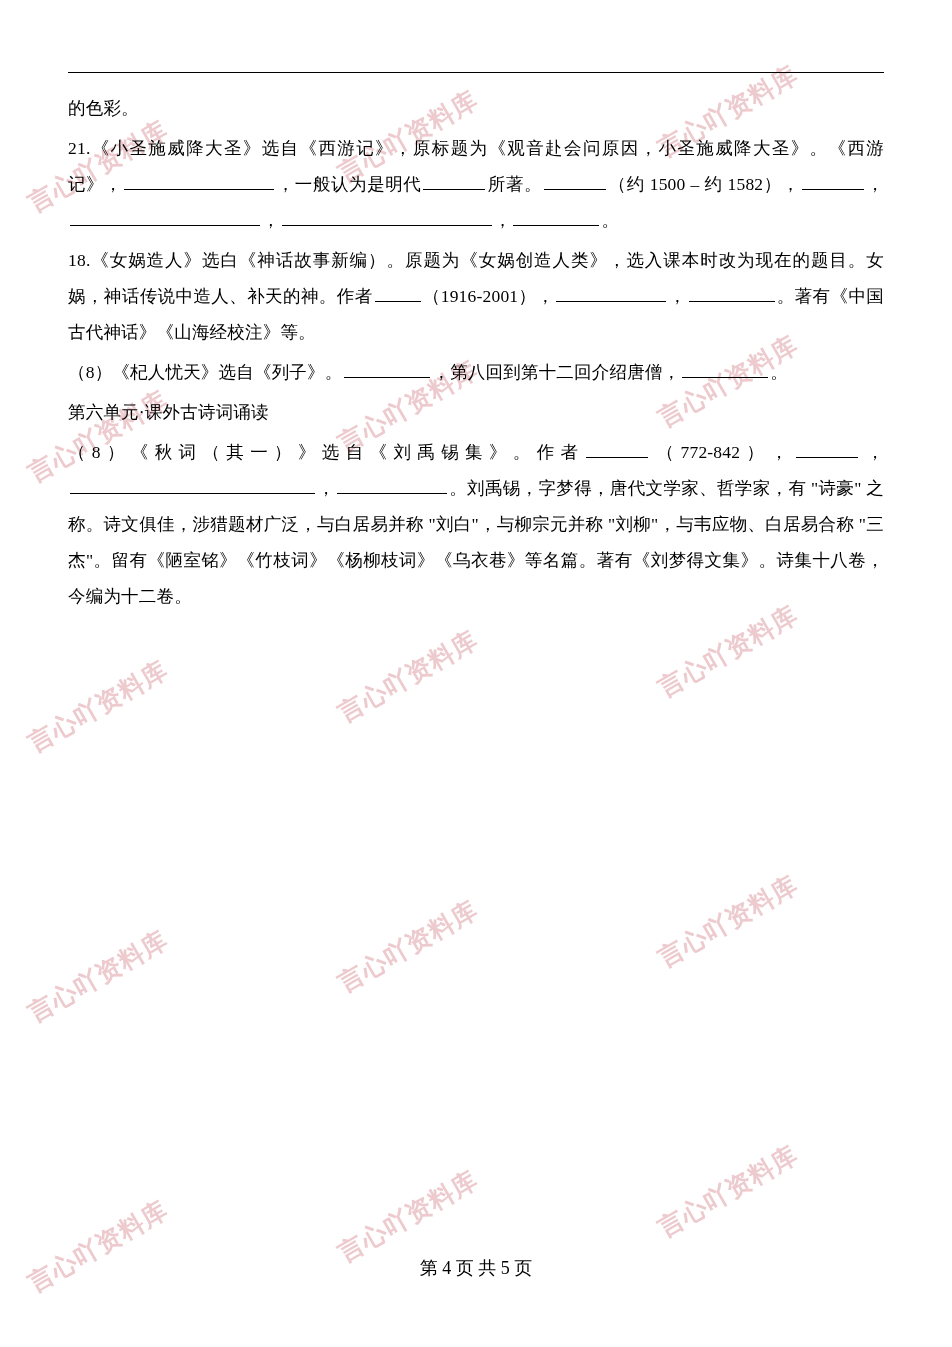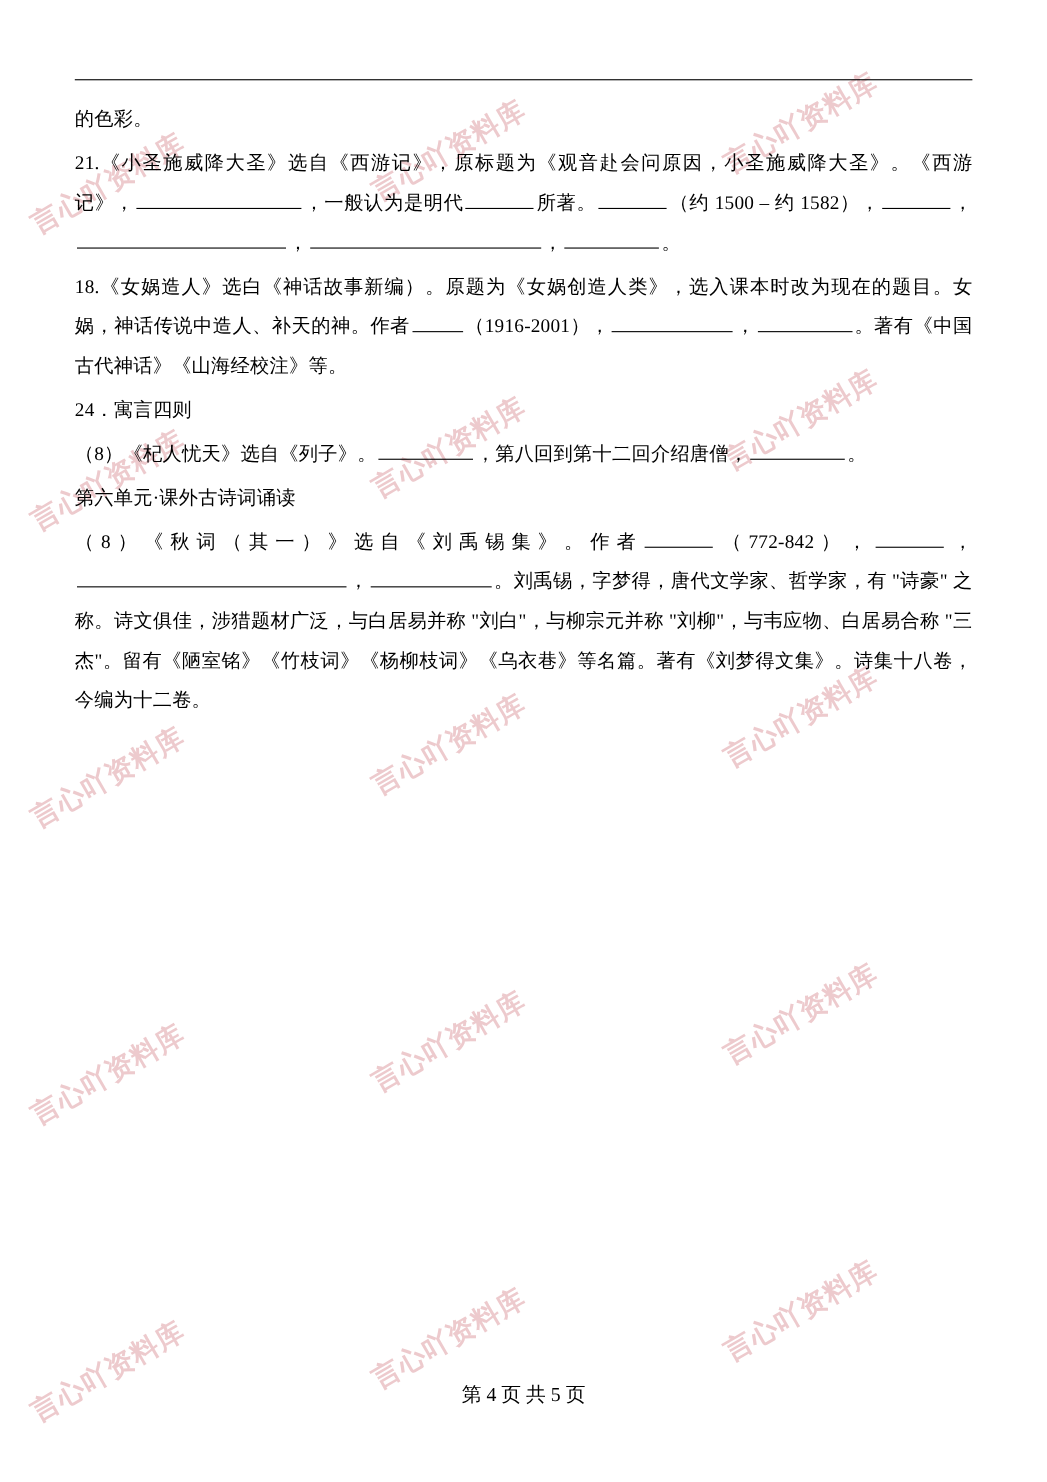--- a/index.html
+++ b/index.html
@@ -98,21 +98,20 @@
   <div class="wm wm-red" style="left:330px; top:1200px;">言心吖资料库</div>
   <div class="wm wm-red" style="left:650px; top:1175px;">言心吖资料库</div>
 
   <div class="top-rule"></div>
 
   <div class="content">
     <div id="paras">
         <p id="p-continued"><span>的色彩。</span></p>
         <p id="p-21-a"><span>21.《小圣施威降大圣》选自《西游记》，原标题为《观音赴会问原因，小圣施威降大圣》。《西游记》，</span><span class="blank b-xl"></span><span>，一般认为是明代</span><span class="blank b-sm"></span><span>所著。</span><span class="blank b-sm"></span><span>（约 1500 – 约 1582），</span><span class="blank b-sm"></span><span>，</span><span class="blank b-xxl"></span><span>，</span><span class="blank b-w1"></span><span>，</span><span class="blank b-md"></span><span>。</span></p>
         <p id="p-23"><span>18.《女娲造人》选白《神话故事新编）。原题为《女娲创造人类》，选入课本时改为现在的题目。女娲，神话传说中造人、补天的神。作者</span><span class="blank b-xs"></span><span>（1916-2001），</span><span class="blank b-lg"></span><span>，</span><span class="blank b-md"></span><span>。著有《中国古代神话》《山海经校注》等。</span></p>
-        <p id="p-24-title"><span>24．寓言四则</span></p>
         <p id="p-24-4"><span>（8）《杞人忧天》选自《列子》。</span><span class="blank b-md"></span><span>，第八回到第十二回介绍唐僧，</span><span class="blank b-md"></span><span>。</span></p>
         <p id="p-unit6-title"><span>第六单元·课外古诗词诵读</span></p>
         <p id="p-u6-1"><span>（8）《秋词（其一）》选自《刘禹锡集》。作者</span><span class="blank b-sm"></span><span>（772-842），</span><span class="blank b-sm"></span><span>，</span><span class="blank b-w2"></span><span>，</span><span class="blank b-lg"></span><span>。刘禹锡，字梦得，唐代文学家、哲学家，有 "诗豪" 之称。诗文俱佳，涉猎题材广泛，与白居易并称 "刘白"，与柳宗元并称 "刘柳"，与韦应物、白居易合称 "三杰"。留有《陋室铭》《竹枝词》《杨柳枝词》《乌衣巷》等名篇。著有《刘梦得文集》。诗集十八卷，今编为十二卷。</span></p>
       </div>
   </div>
 
   <div class="footer">第 4 页 共 5 页</div>
 </div>
 
 </body></html>

